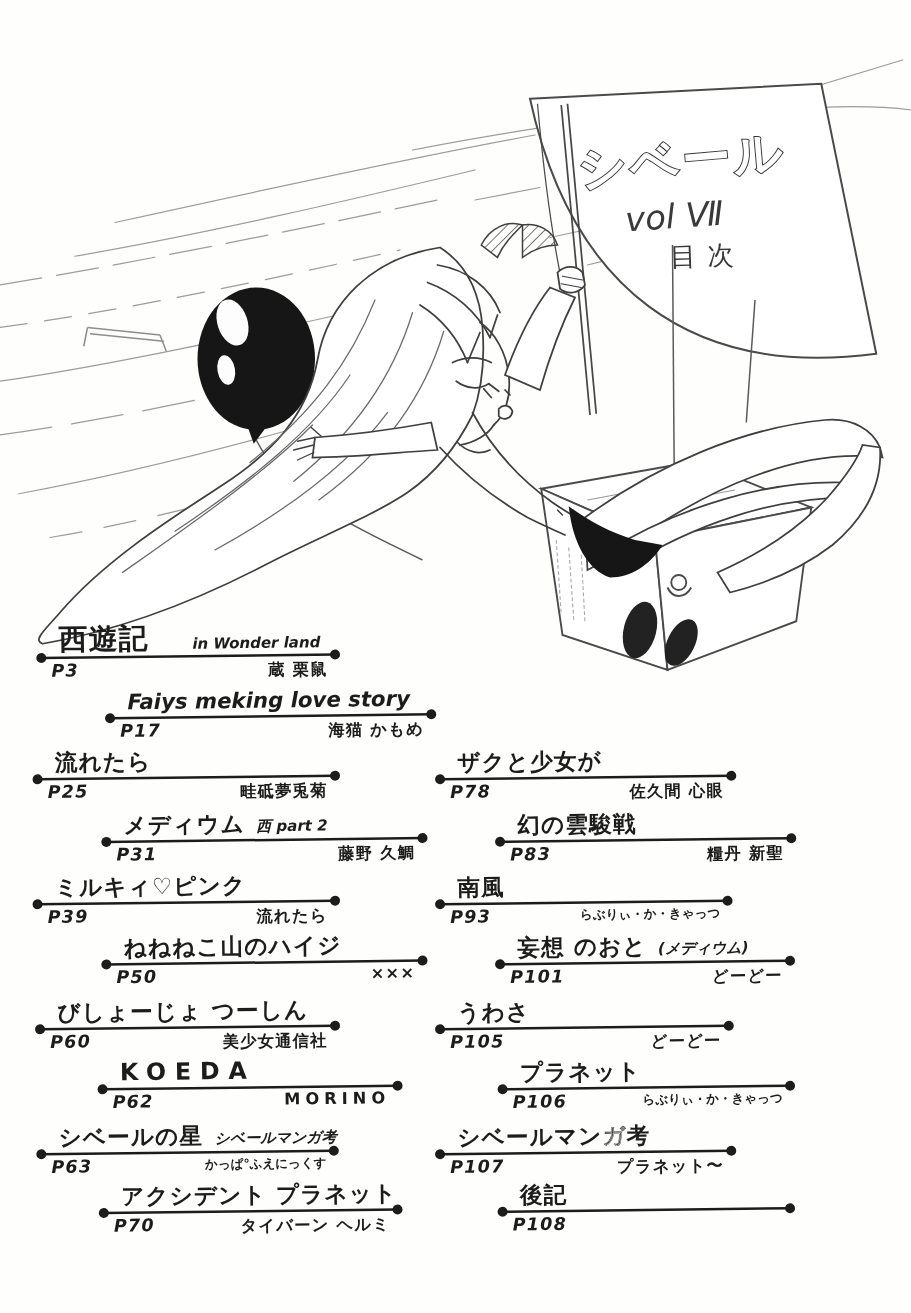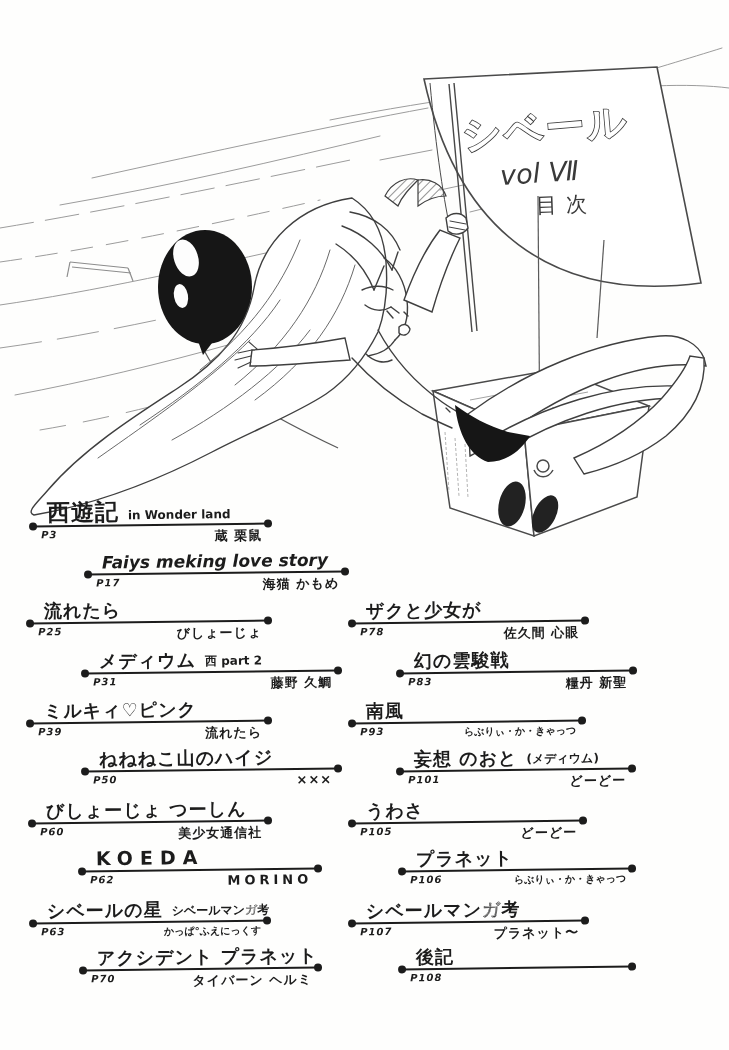--- a/index.html
+++ b/index.html
@@ -7,30 +7,30 @@
         font-family:"DejaVu Sans",sans-serif;color:#1c1c1c;}
   .art{position:absolute;left:0;top:0;pointer-events:none;}
   
   .entry{position:absolute;transform:rotate(-0.7deg);}
   .trow{position:relative;padding-left:14px;white-space:nowrap;line-height:1.05;
         display:flex;align-items:flex-end;gap:9px;min-height:24px;}
   .title{font-size:18px;font-weight:bold;letter-spacing:1px;}
   .title.lg{font-size:23px;}
   .title.latin{font-style:italic;font-size:17px;letter-spacing:0;}
   .title.caps{font-style:normal;letter-spacing:7px;font-size:19px;}
-  .suffix{font-size:12px;font-weight:bold;padding-bottom:2px;}
-  .suffix.latin{}
+  .suffix{font-size:12px;font-weight:bold;padding-bottom:2px;font-style:italic;}
+  .suffix.latin{font-style:italic;margin-left:26px;}
   .rule{height:2px;background:#1c1c1c;position:relative;margin-top:1px;}
   .rule::before,.rule::after{content:"";position:absolute;top:-3px;width:8px;height:8px;
         border-radius:50%;background:#1c1c1c;}
   .rule::before{left:-4px;}
   .rule::after{right:-4px;}
   .brow{display:flex;justify-content:space-between;align-items:flex-start;
         padding:2px 6px 0 8px;white-space:nowrap;}
-  .pageno{font-size:10px;font-weight:bold;font-style:italic;letter-spacing:1px;}
+  .pageno{font-size:14px;font-weight:bold;font-style:italic;letter-spacing:1px;}
   .author{font-size:13px;font-weight:bold;letter-spacing:1px;}
   .author.sm{font-size:10px;letter-spacing:0;}
   .author.caps{letter-spacing:4px;font-size:13px;}
 </style>
 </head>
 <body>
 
 <div class="page">
 
   <svg class="art" width="729" height="545" viewBox="0 0 729 545">
@@ -209,21 +209,21 @@
       </div>
   </div>
 
   <div class="entry" style="left:30px;top:596px;width:238px">
     <div class="trow">
         <span class="title">流れたら</span>
       </div>
     <div class="rule"></div>
     <div class="brow">
         <span class="pageno">P25</span>
-        <span class="author">びしょーじょ</span>
+        <span class="author">畦砥夢兎菊</span>
       </div>
   </div>
 
   <div class="entry" style="left:85px;top:646px;width:253px">
     <div class="trow">
         <span class="title">メディウム</span>
         <span class="suffix">西 part 2</span>
       </div>
     <div class="rule"></div>
     <div class="brow">

